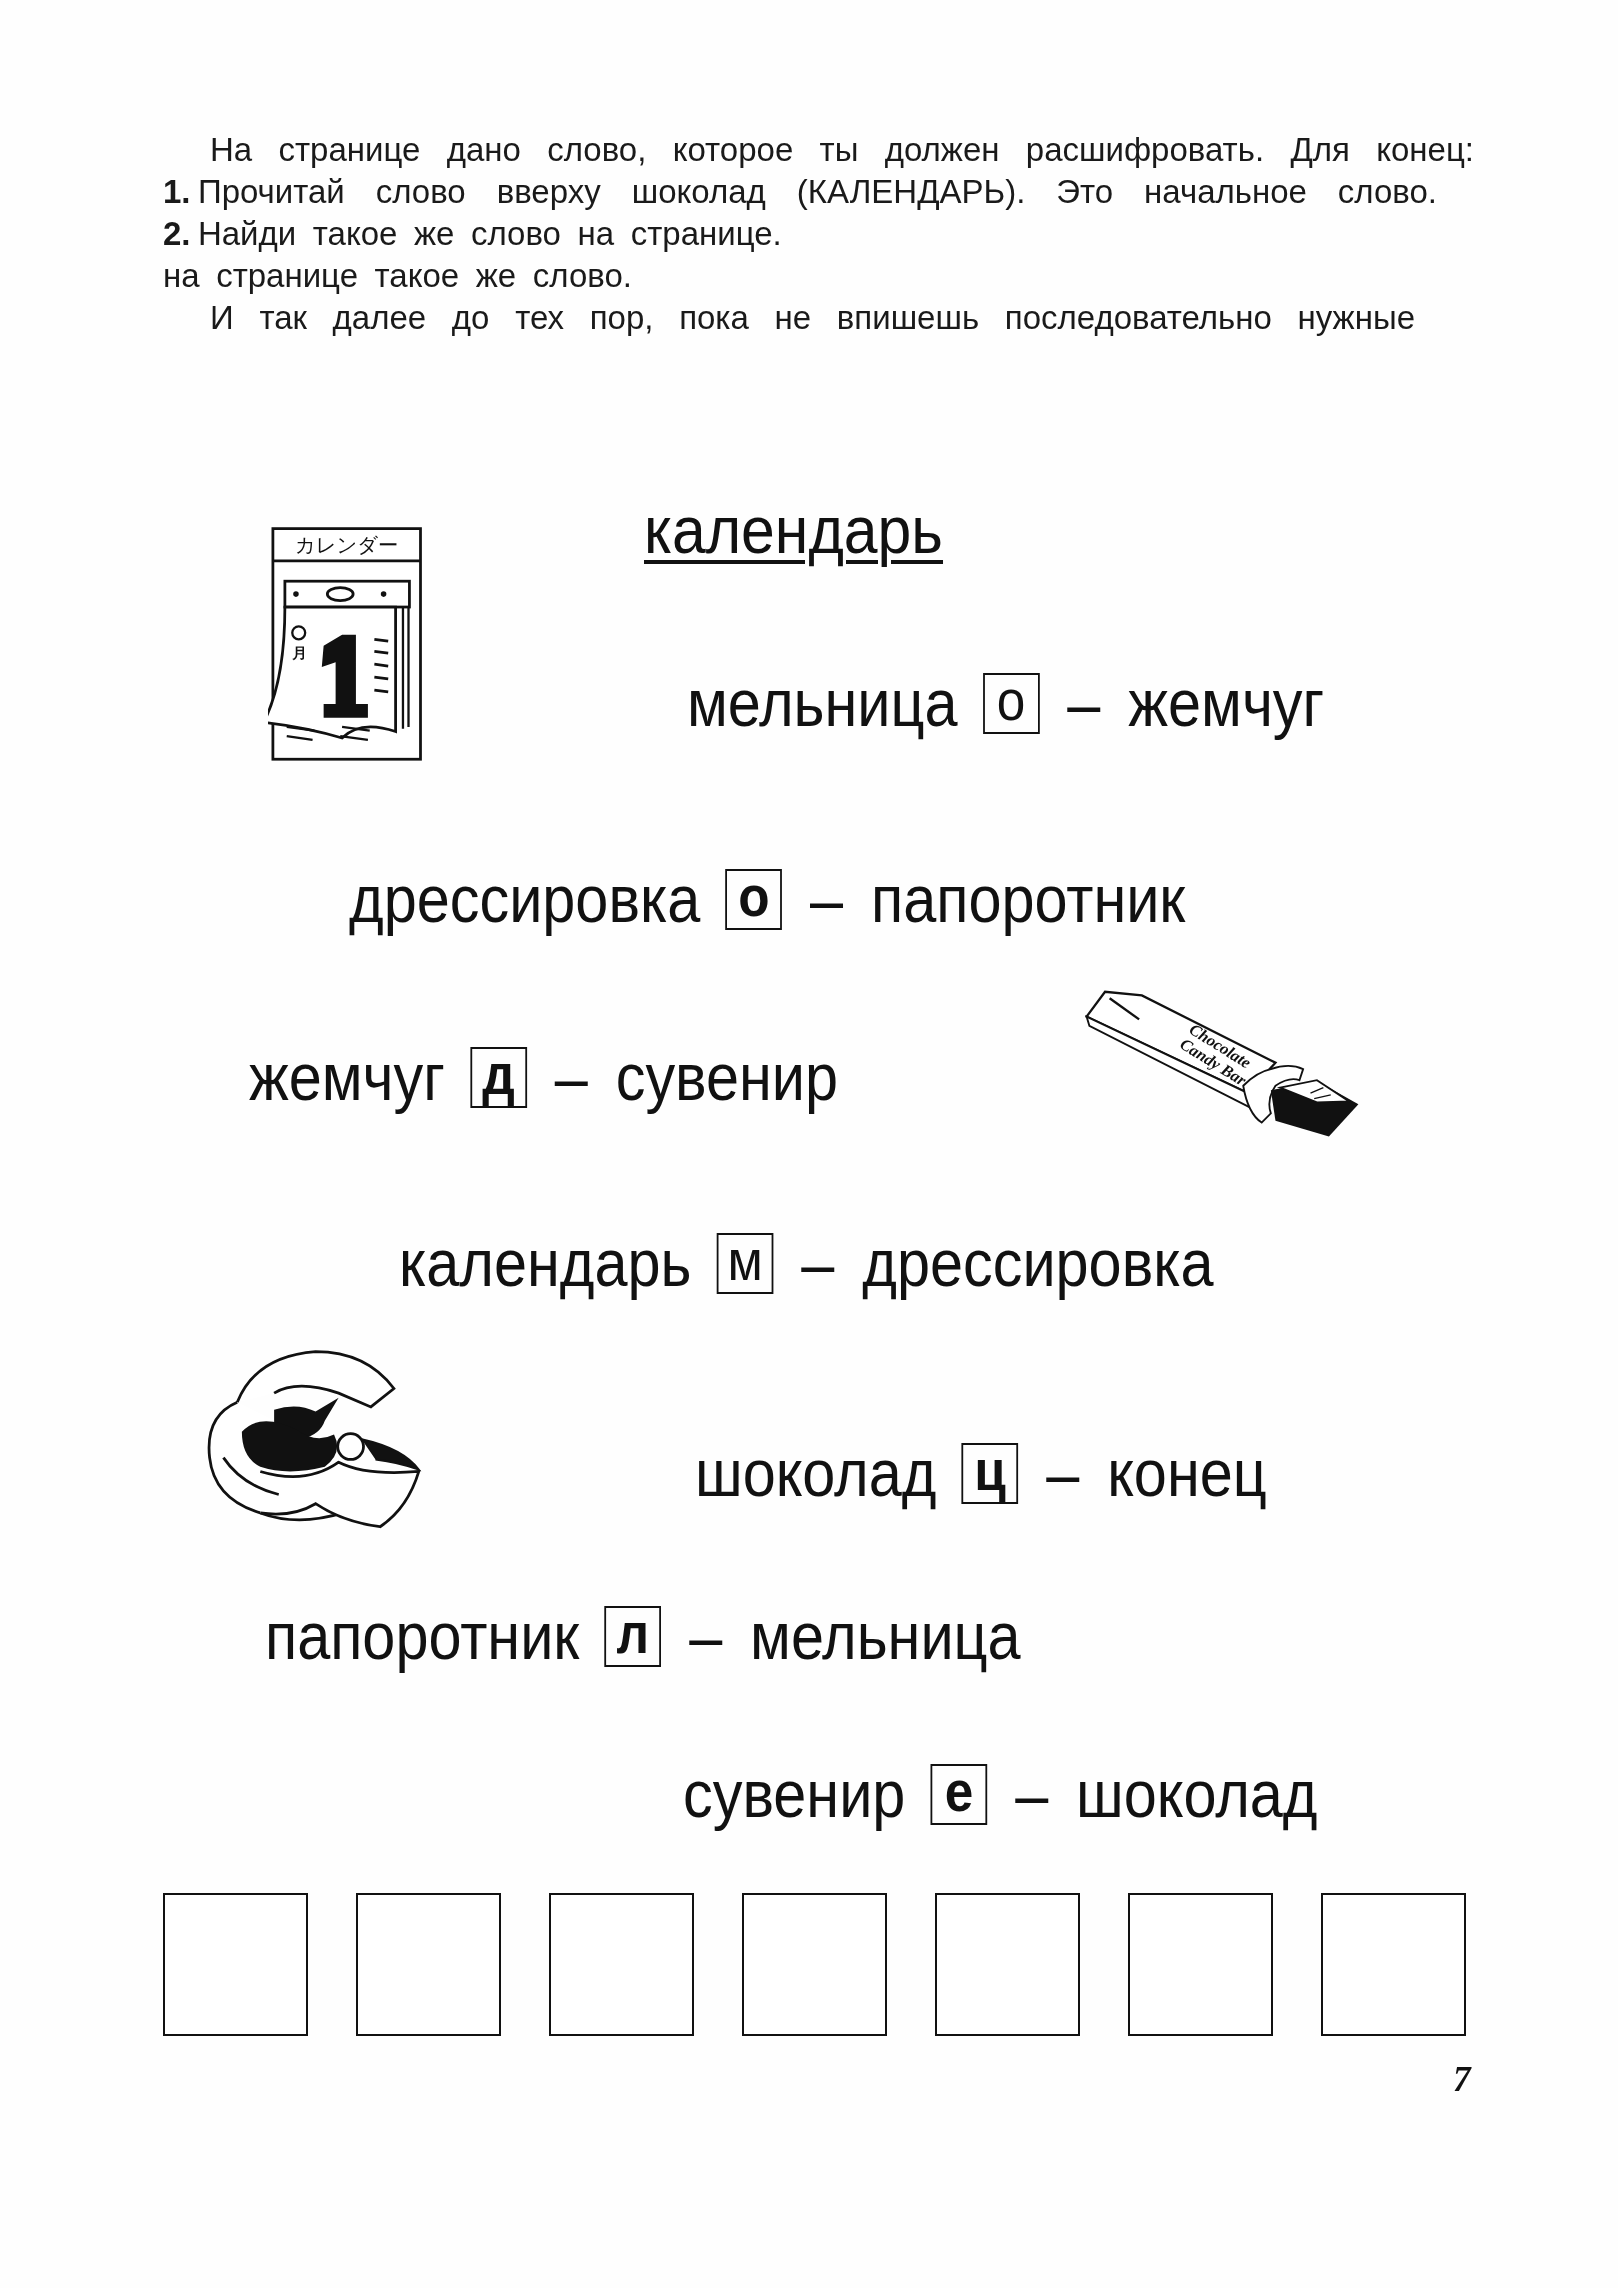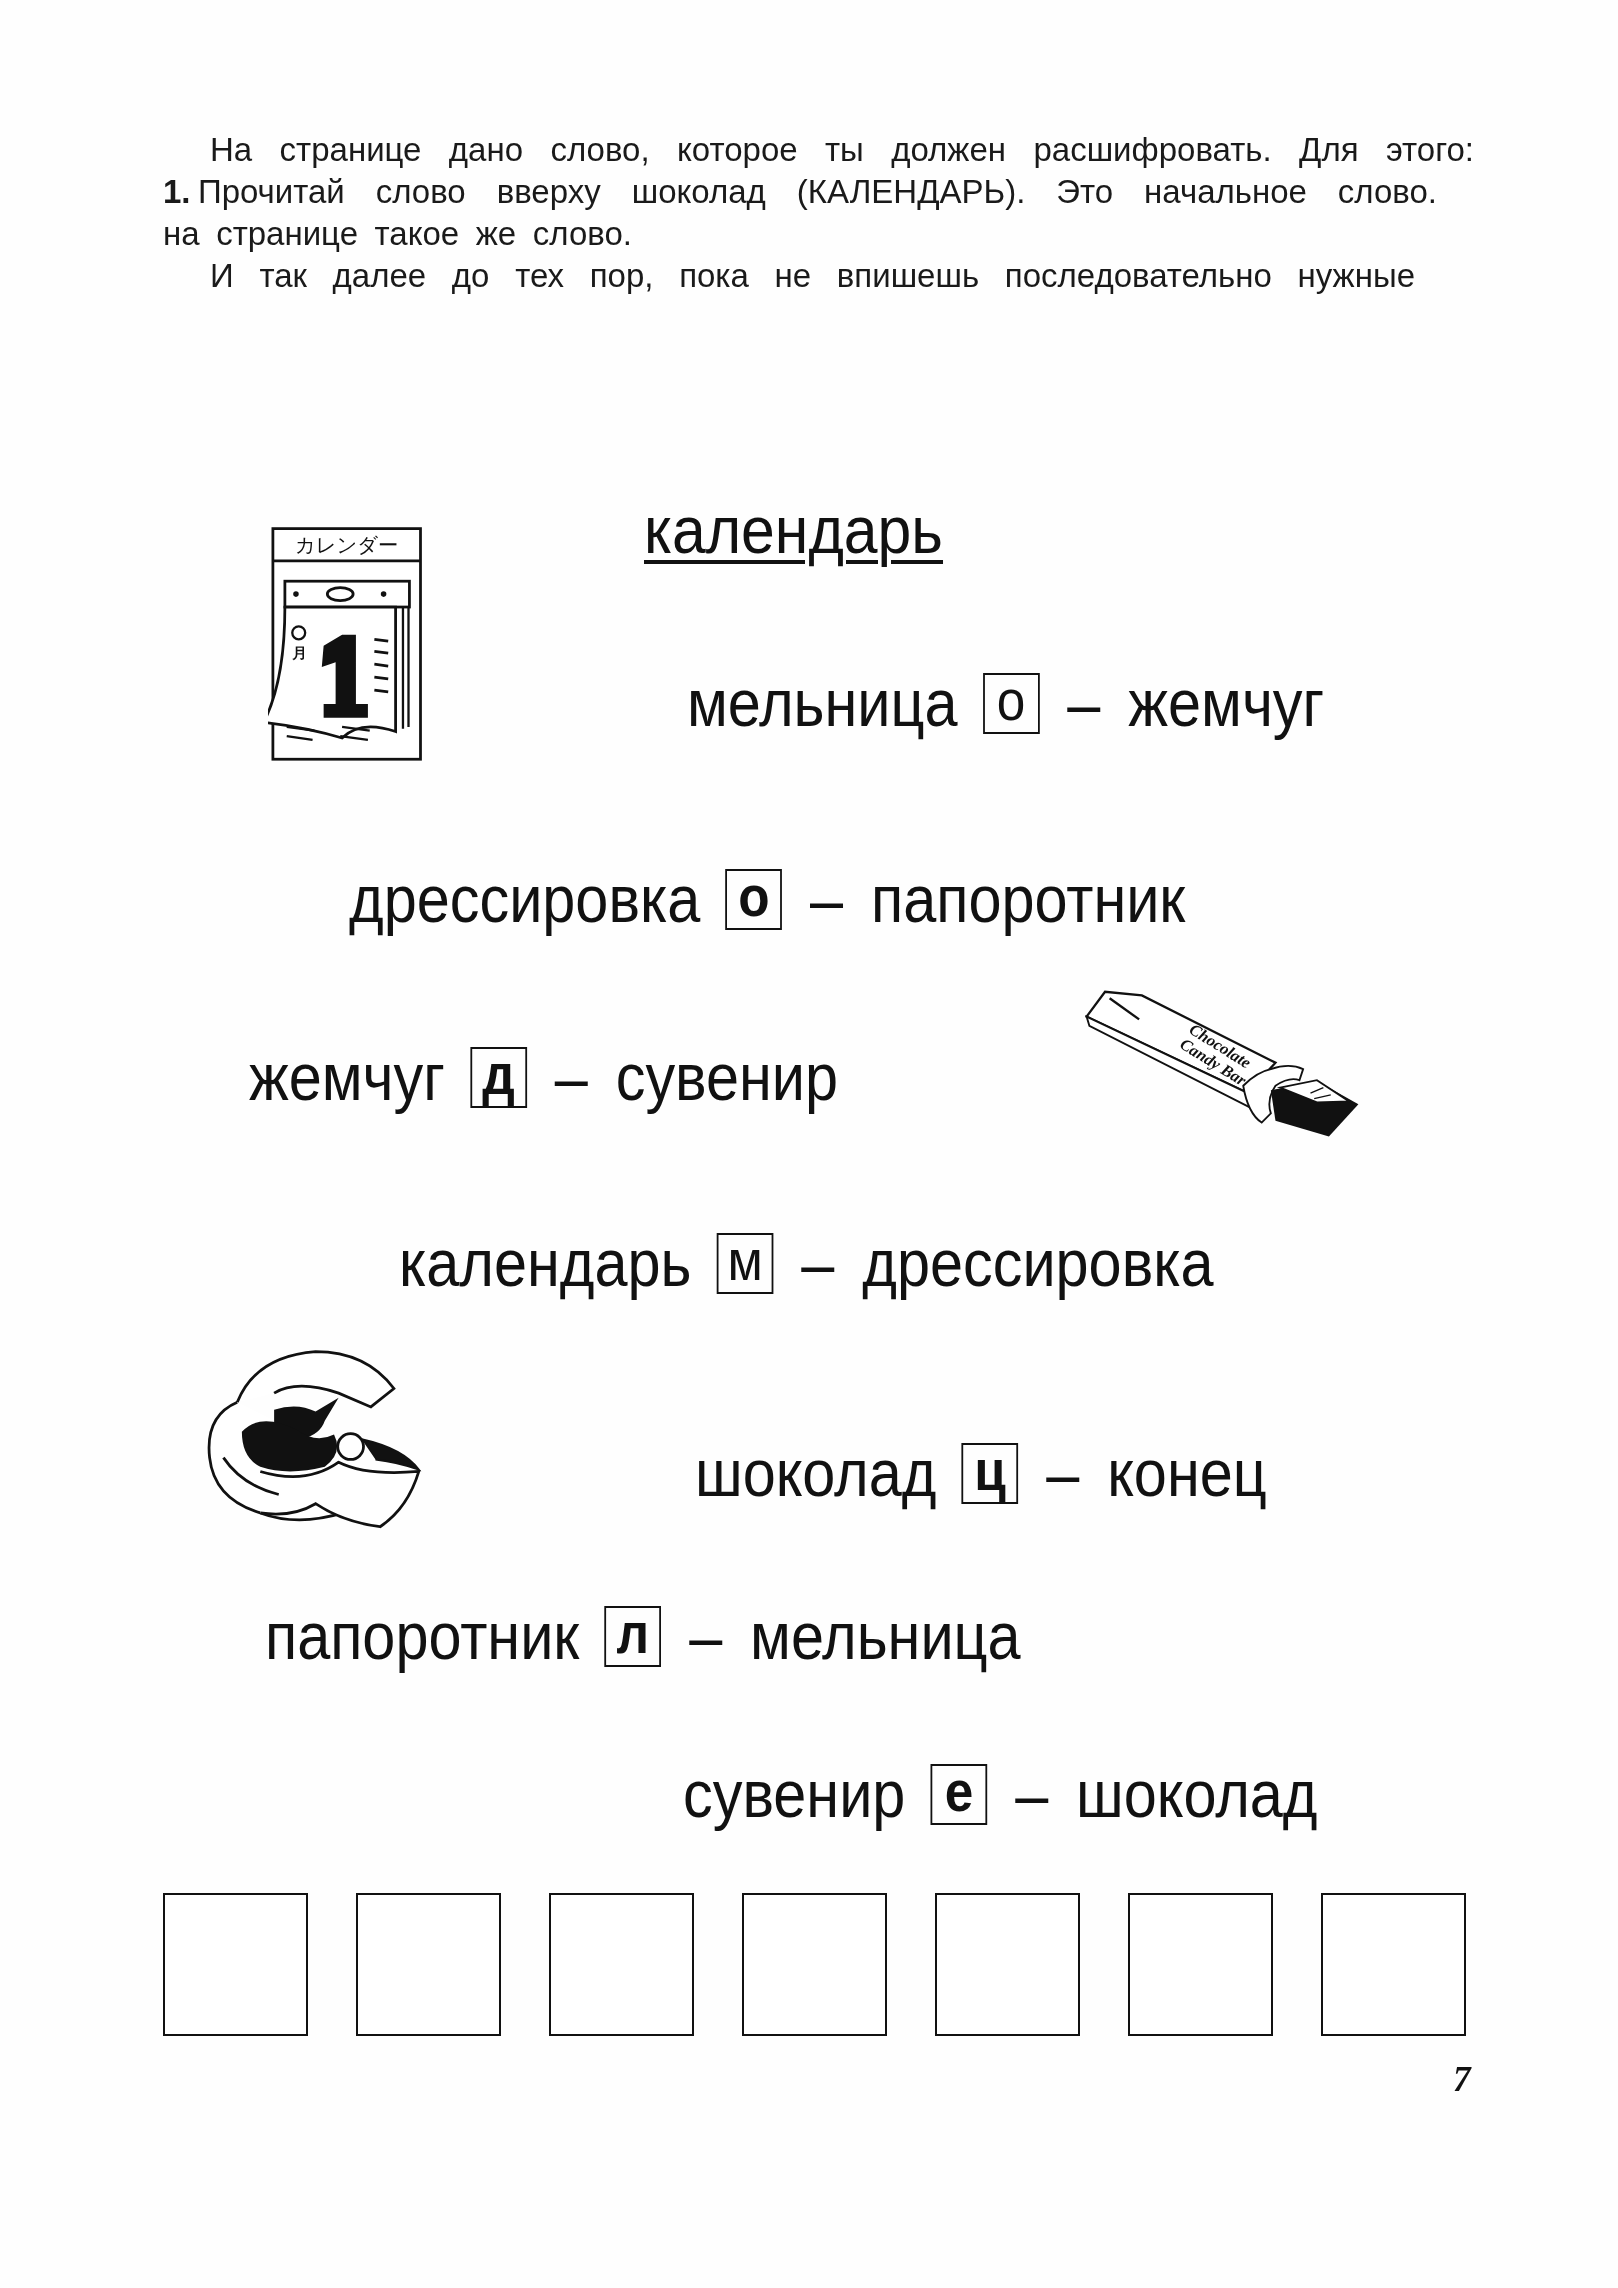--- a/index.html
+++ b/index.html
@@ -38,23 +38,26 @@
               font-size: 35px; font-style: italic; font-weight: bold; color: #111; }
 
   .illus { position: absolute; }
 </style>
 </head>
 <body>
 
 <div class="page">
 
   <div class="instr">
-    <div class="line justify indent">На странице дано слово, которое ты должен расшифровать. Для этого:</div>
+    <div class="line justify indent">На странице дано слово, которое ты должен расшифровать. Для конец:</div>
     <div class="line justify" style="width:1274px;">
       <span class="num">1.</span><span>Прочитай слово вверху шоколад (КАЛЕНДАРЬ). Это начальное слово.</span>
+    </div>
+    <div class="line" style="word-spacing:7.4px;">
+      <span class="num">2.</span><span>Найди такое же слово на странице.</span>
     </div>
     <div class="line" style="word-spacing:7.4px;">на странице такое же слово.</div>
     <div class="line justify indent" style="width:1205px;">И так далее до тех пор, пока не впишешь последовательно нужные</div>
   </div>
 
   <svg class="illus" style="left:268px;top:524px;" width="162" height="238" viewBox="0 0 175 258">
     <rect x="5" y="5" width="160" height="250" fill="#fff" stroke="#111" stroke-width="3"></rect>
     <line x1="5" y1="40" x2="165" y2="40" stroke="#111" stroke-width="3"></line>
     <text x="85" y="30" text-anchor="middle" font-family="DejaVu Sans, sans-serif" font-size="22" fill="#111">カレンダー</text>
     <rect x="18" y="62" width="135" height="28" fill="#fff" stroke="#111" stroke-width="3"></rect>

